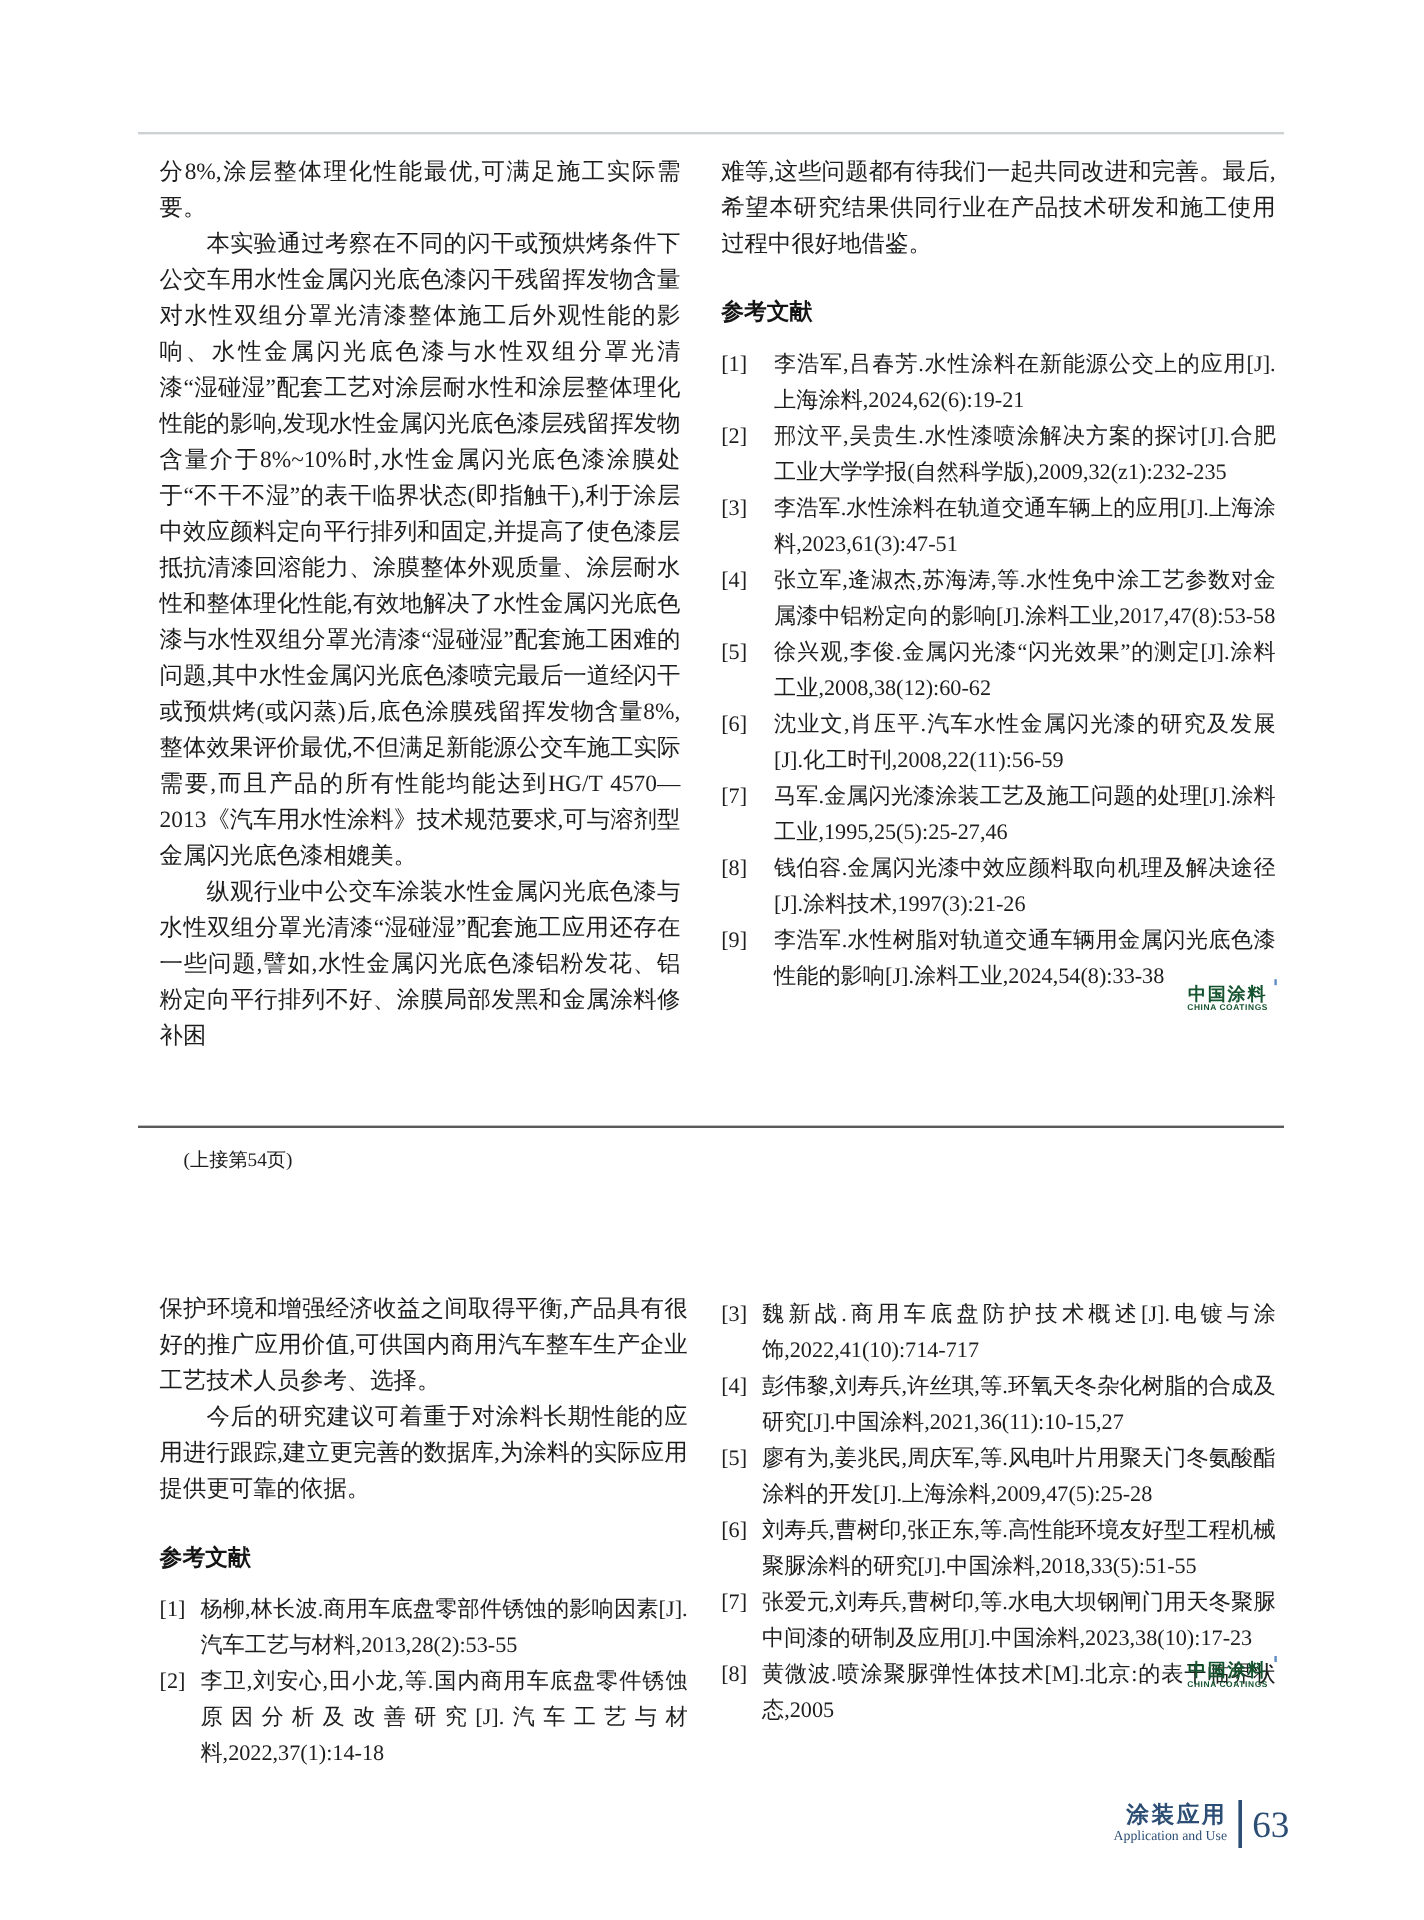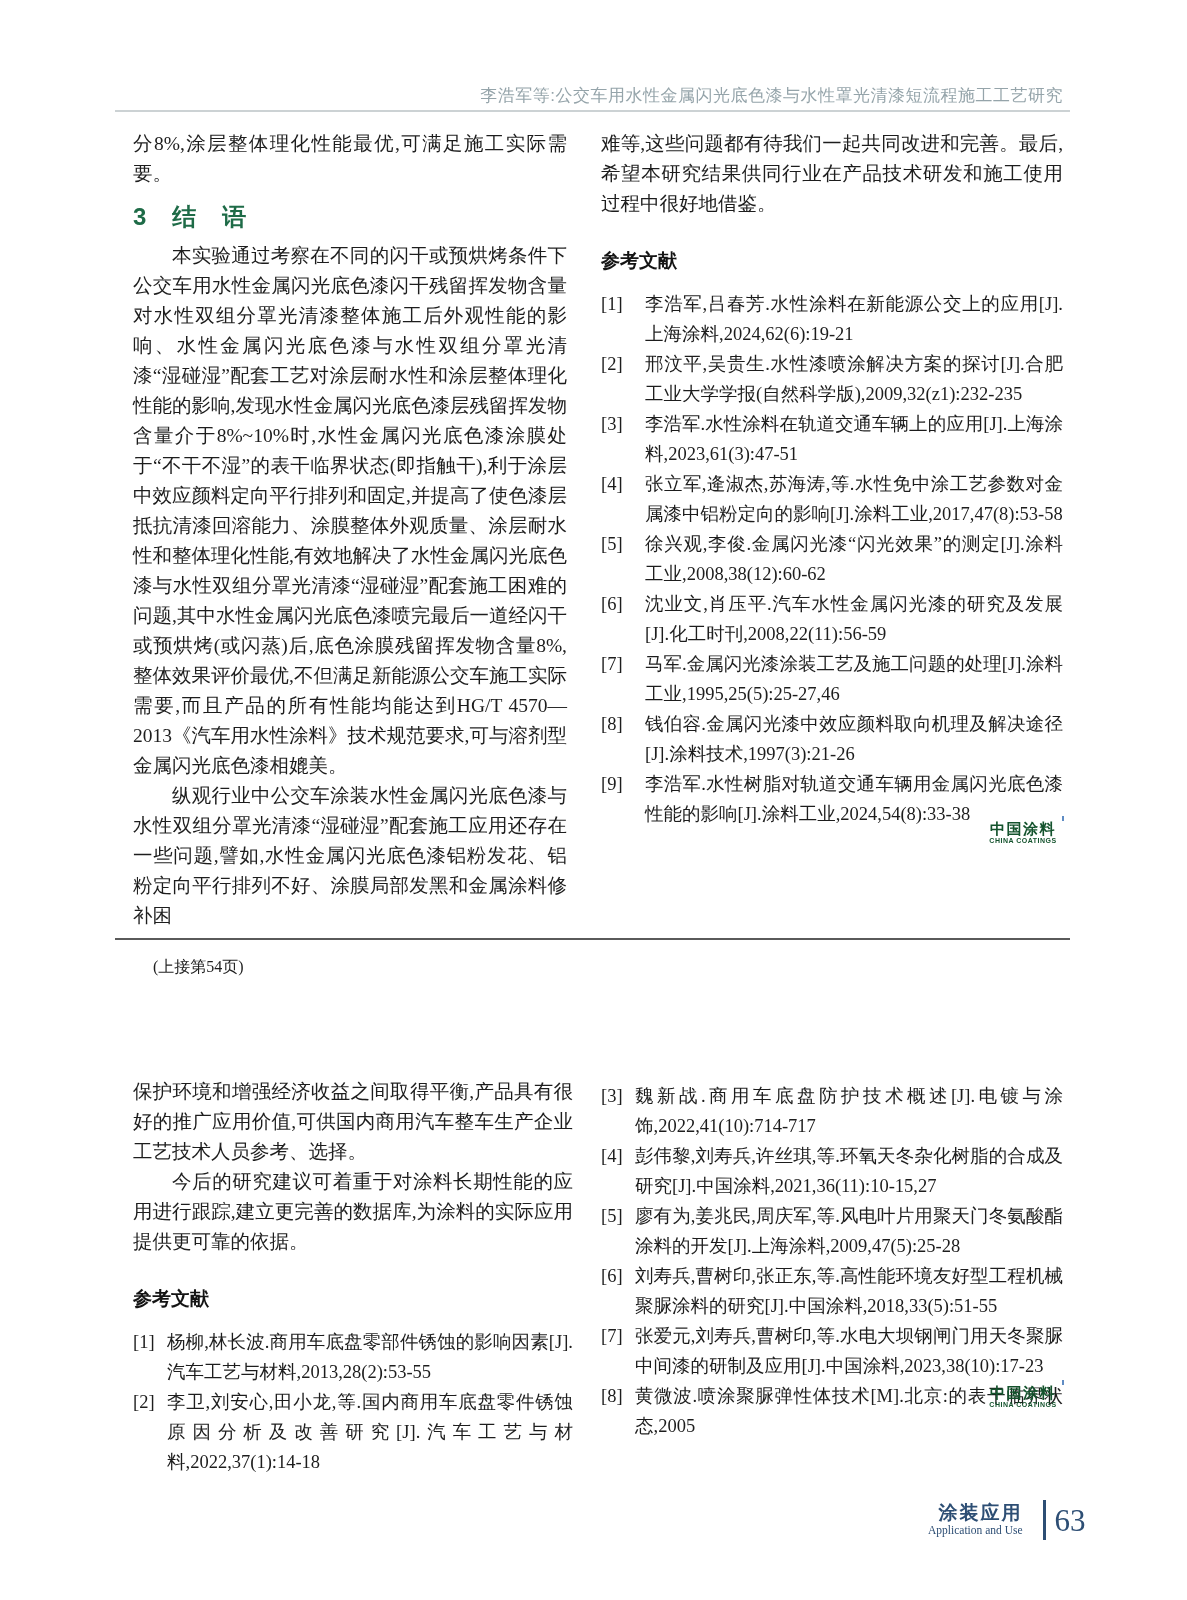--- a/index.html
+++ b/index.html
@@ -57,40 +57,38 @@
     color:#14532d; text-align:center; line-height:1.15;
   }
   .logo-1 { top:820px; }
   .logo-2 { top:1384px; }
   .logo-zh { font-size:15px; font-weight:bold; letter-spacing:1.5px; white-space:nowrap; position:relative; }
   .logo-tm { position:absolute; top:-4px; right:-6px; width:2px; height:5px; background:#1b5bab; opacity:.7; }
   .logo-en { font-size:7px; font-weight:bold; letter-spacing:0.5px; white-space:nowrap; }
 
   
   .footer { position:absolute; top:1500px; left:928px; display:flex; align-items:center; }
-  .footer-section { text-align:right; margin-right:20px; color:#2d4e74; }
+  .footer-section { text-align:right; margin-right:9px; color:#2d4e74; }
   .footer-zh {
     font-family:"Liberation Sans","DejaVu Sans",sans-serif;
     font-weight:bold; font-size:19px; letter-spacing:2px; line-height:1.15;
   }
   .footer-en { font-family:"Liberation Serif","DejaVu Serif",serif; font-size:11.5px; line-height:1.2; }
   .footer-bar { width:3px; height:40px; background:#2d4e74; margin-right:9px; }
   .footer-num { font-family:Liberation Serif, serif; font-size:31px; color:#2d4e74; line-height:1; }
 </style>
 </head>
 <body>
 
 <div class="page">
 
-  <div class="running-title">李浩军等:公交车用水性金属闪光底色漆与水性罩光清漆短流程施工工艺研究</div>
   <div class="header-rule"></div>
 
   <div class="col col-tl body-text">
     <p class="para">分8%,涂层整体理化性能最优,可满足施工实际需要。</p>
-    <div class="sec-heading">3　结　语</div>
     <p class="para indent">本实验通过考察在不同的闪干或预烘烤条件下公交车用水性金属闪光底色漆闪干残留挥发物含量对水性双组分罩光清漆整体施工后外观性能的影响、水性金属闪光底色漆与水性双组分罩光清漆“湿碰湿”配套工艺对涂层耐水性和涂层整体理化性能的影响,发现水性金属闪光底色漆层残留挥发物含量介于8%~10%时,水性金属闪光底色漆涂膜处于“不干不湿”的表干临界状态(即指触干),利于涂层中效应颜料定向平行排列和固定,并提高了使色漆层抵抗清漆回溶能力、涂膜整体外观质量、涂层耐水性和整体理化性能,有效地解决了水性金属闪光底色漆与水性双组分罩光清漆“湿碰湿”配套施工困难的问题,其中水性金属闪光底色漆喷完最后一道经闪干或预烘烤(或闪蒸)后,底色涂膜残留挥发物含量8%,整体效果评价最优,不但满足新能源公交车施工实际需要,而且产品的所有性能均能达到HG/T 4570—2013《汽车用水性涂料》技术规范要求,可与溶剂型金属闪光底色漆相媲美。</p>
     <p class="para indent">纵观行业中公交车涂装水性金属闪光底色漆与水性双组分罩光清漆“湿碰湿”配套施工应用还存在一些问题,譬如,水性金属闪光底色漆铝粉发花、铝粉定向平行排列不好、涂膜局部发黑和金属涂料修补困</p>
   </div>
 
   <div class="col col-tr body-text">
     <p class="para">难等,这些问题都有待我们一起共同改进和完善。最后,希望本研究结果供同行业在产品技术研发和施工使用过程中很好地借鉴。</p>
     <div class="ref-heading">参考文献</div>
     <ul class="ref-list">
 
         <li class="ref-item">

